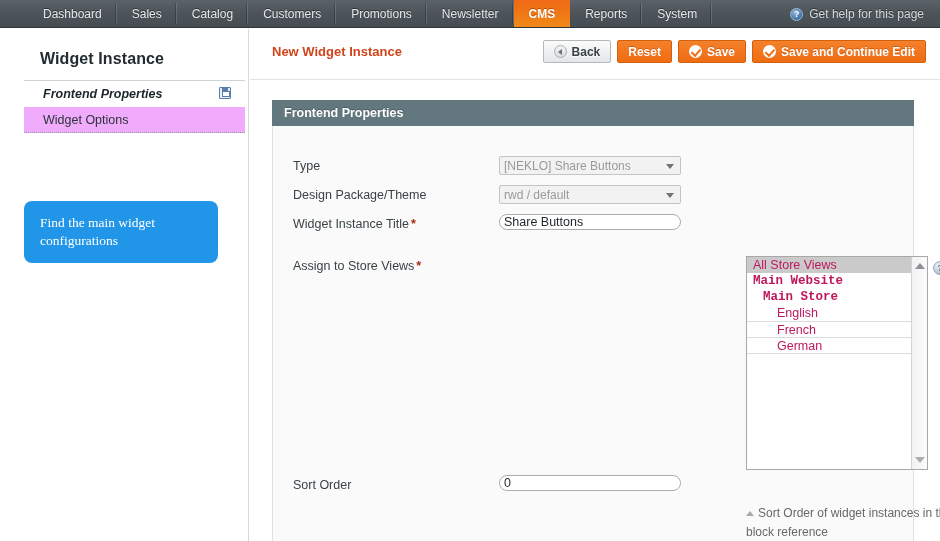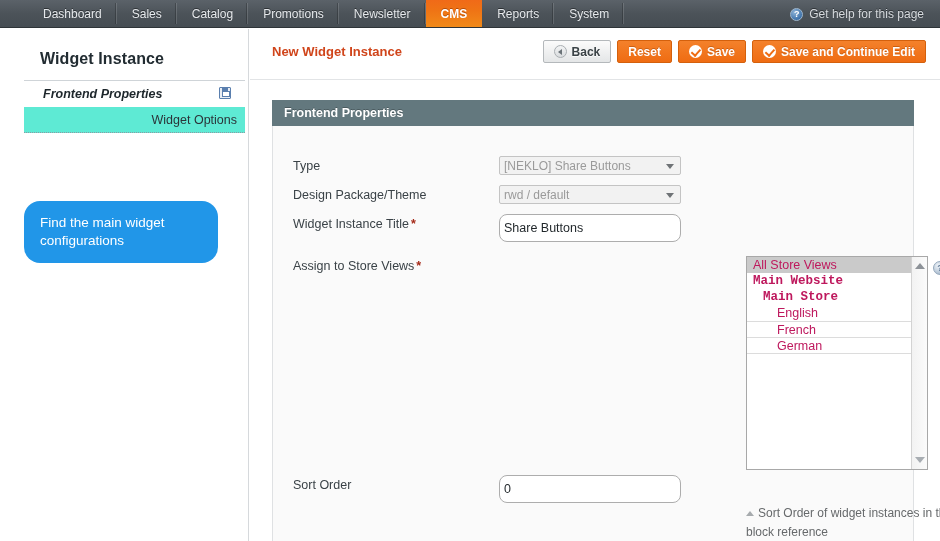--- a/index.html
+++ b/index.html
@@ -85,23 +85,22 @@
     font-size: 12.5px; color: #2b3439;
     border-bottom: 1px solid #cfd4d8;
     cursor: pointer;
   }
   .side-tab.current {
     font-weight: bold; font-style: italic;
     color: #1d262b;
     border-bottom: none;
   }
   .side-tab.selected {
-    background: #5eead4;
+    background: #f0abfc;
     border-bottom: 1px dotted #8a9aa3;
-    justify-content: flex-end;
   }
   .floppy-icon {
     position: absolute; right: 14px; top: 6px;
     width: 12px; height: 12px;
     background: #e9eef4;
     border: 1px solid #5a7fae;
     border-radius: 1px;
   }
   .floppy-icon::before {
     content: ""; position: absolute; left: 2px; top: 0; width: 6px; height: 4px;
@@ -109,23 +108,24 @@
   }
   .floppy-icon::after {
     content: ""; position: absolute; left: 2px; bottom: 1px; width: 6px; height: 4px;
     border: 1px solid #5a7fae; background: #ffffff;
   }
 
   #callout {
     position: absolute; left: 24px; top: 172px;
     width: 194px; height: 62px;
     background: #2196e8;
-    border-radius: 16px;
+    border-radius: 8px;
     display: flex; align-items: center;
     padding: 0 16px;
+    font-family: Liberation Serif, serif;
   }
   #callout-text {
     font-size: 13.5px; color: #ffffff; line-height: 1.35;
   }
 
   
   #content {
     position: absolute; left: 250px; top: 29px;
     width: 690px; height: 512px;
     background: #ffffff;
@@ -222,21 +222,21 @@
     font-size: 12px; color: #9a9a9a;
     position: relative;
     cursor: default;
   }
   .fselect .caret {
     position: absolute; right: 6px; top: 7px;
     border-left: 4px solid transparent; border-right: 4px solid transparent;
     border-top: 5px solid #6f7376;
   }
   .ftext {
-    width: 182px; height: 28px;
+    width: 182px; height: 16px;
     background: #ffffff;
     border: 1px solid #adadad;
     border-radius: 8px;
     display: flex; align-items: center;
     padding: 0 4px;
     font-size: 12.5px; color: #1f2529;
   }
 
   
   #storeviews {
@@ -309,20 +309,23 @@
     <div class="navitem">
         <span>Dashboard</span>
       </div>
     <div class="navitem">
         <span>Sales</span>
       </div>
     <div class="navitem">
         <span>Catalog</span>
       </div>
     <div class="navitem">
+        <span>Customers</span>
+      </div>
+    <div class="navitem">
         <span>Promotions</span>
       </div>
     <div class="navitem">
         <span>Newsletter</span>
       </div>
     <div class="navitem active">
         <span>CMS</span>
       </div>
     <div class="navitem">
         <span>Reports</span>

